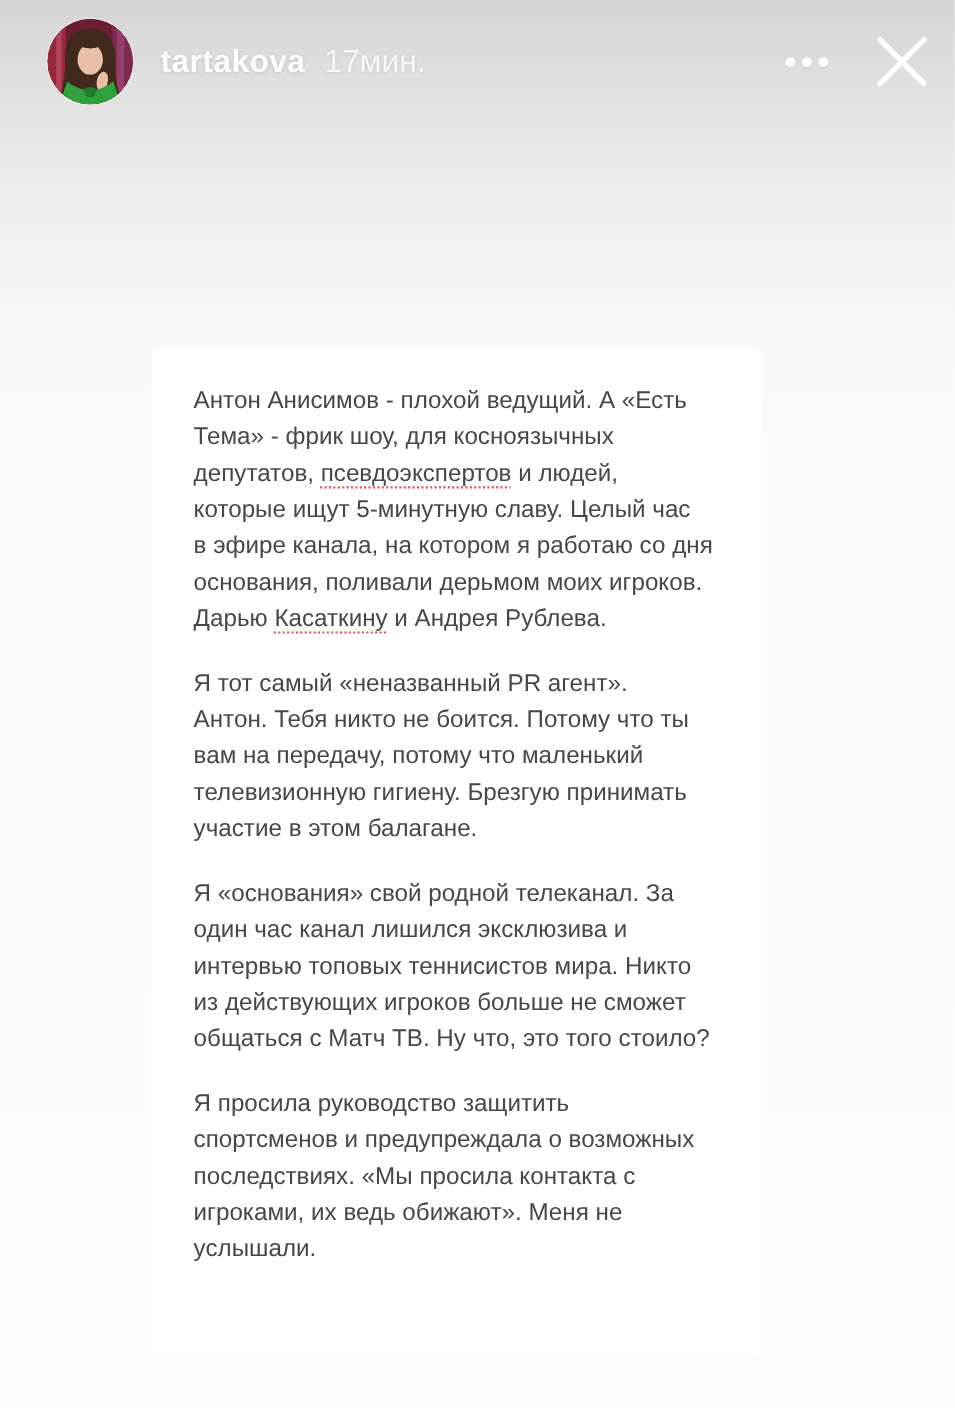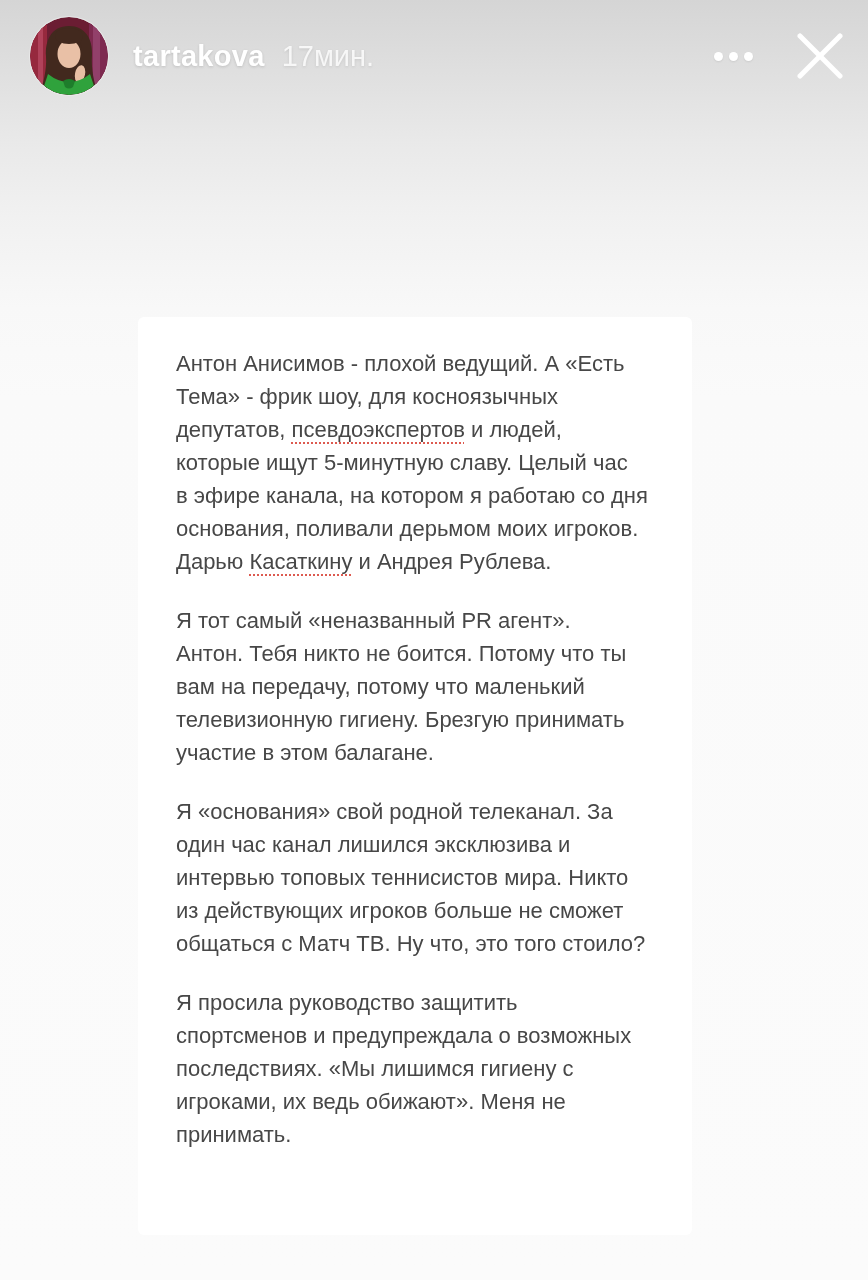--- a/index.html
+++ b/index.html
@@ -10,21 +10,21 @@
     margin:0 auto;
     overflow:hidden;
     background:linear-gradient(180deg,
       #d5d5d5 0%, #dedede 5%, #e9e9e9 11%,
       #f1f1f1 17%, #f8f8f8 24%, #fafafa 31%, #fbfbfb 100%);
     font-family:"Liberation Sans", sans-serif;
   }
 
   
   .header {
-    position:absolute; top:0; left:3px; right:0;
+    position:absolute; top:0; left:16px; right:0;
     height:112px;
     display:flex; align-items:center;
     padding:0 25px 0 27px;
     text-align:right;
   }
   .avatar {
     width:78px; height:78px; border-radius:50%;
     overflow:hidden; flex:0 0 auto;
     box-shadow:0 0 0 1px rgba(255,255,255,0.35);
     cursor:pointer;
@@ -159,20 +159,20 @@
         <div class="para">
           <div class="line">Я «основания» свой родной телеканал. За</div>
           <div class="line">один час канал лишился эксклюзива и</div>
           <div class="line">интервью топовых теннисистов мира. Никто</div>
           <div class="line">из действующих игроков больше не сможет</div>
           <div class="line">общаться с Матч ТВ. Ну что, это того стоило?</div>
         </div>
         <div class="para">
           <div class="line">Я просила руководство защитить</div>
           <div class="line">спортсменов и предупреждала о возможных</div>
-          <div class="line">последствиях. «Мы лишимся гигиену с</div>
+          <div class="line">последствиях. «Мы просила контакта с</div>
           <div class="line">игроками, их ведь обижают». Меня не</div>
-          <div class="line">принимать.</div>
+          <div class="line">услышали.</div>
         </div>
       </div>
   </div>
 
 </div>
 
 </body></html>

